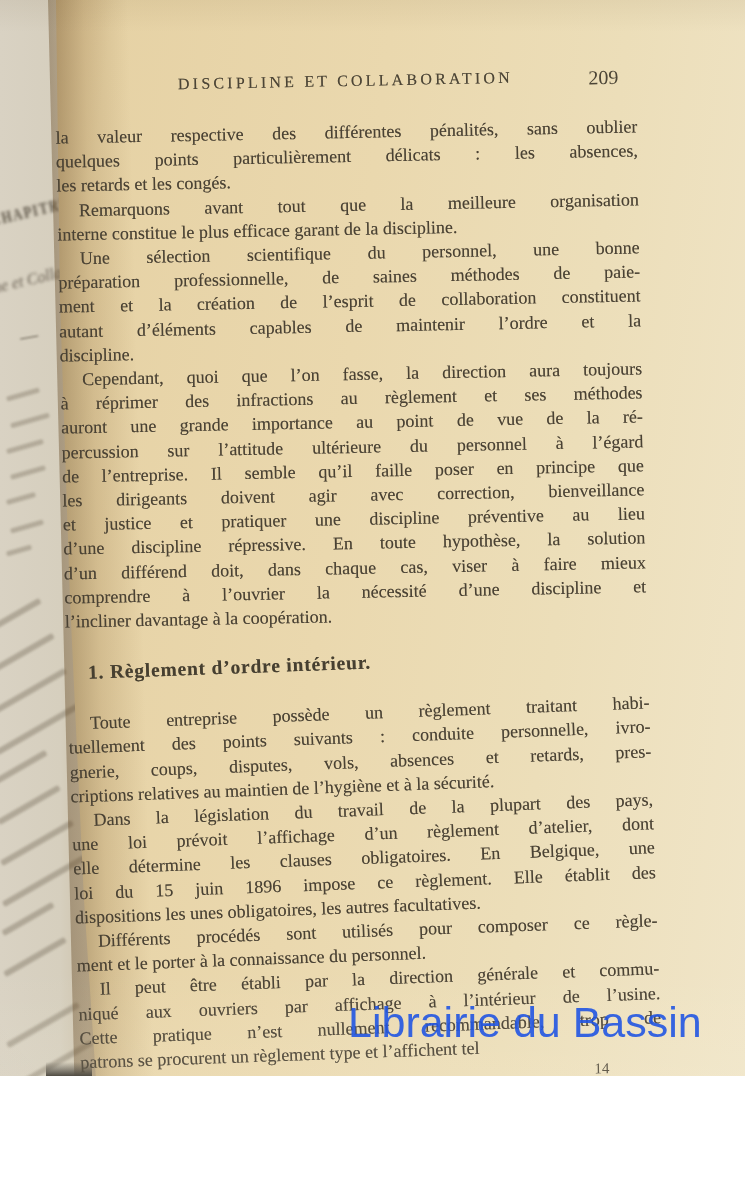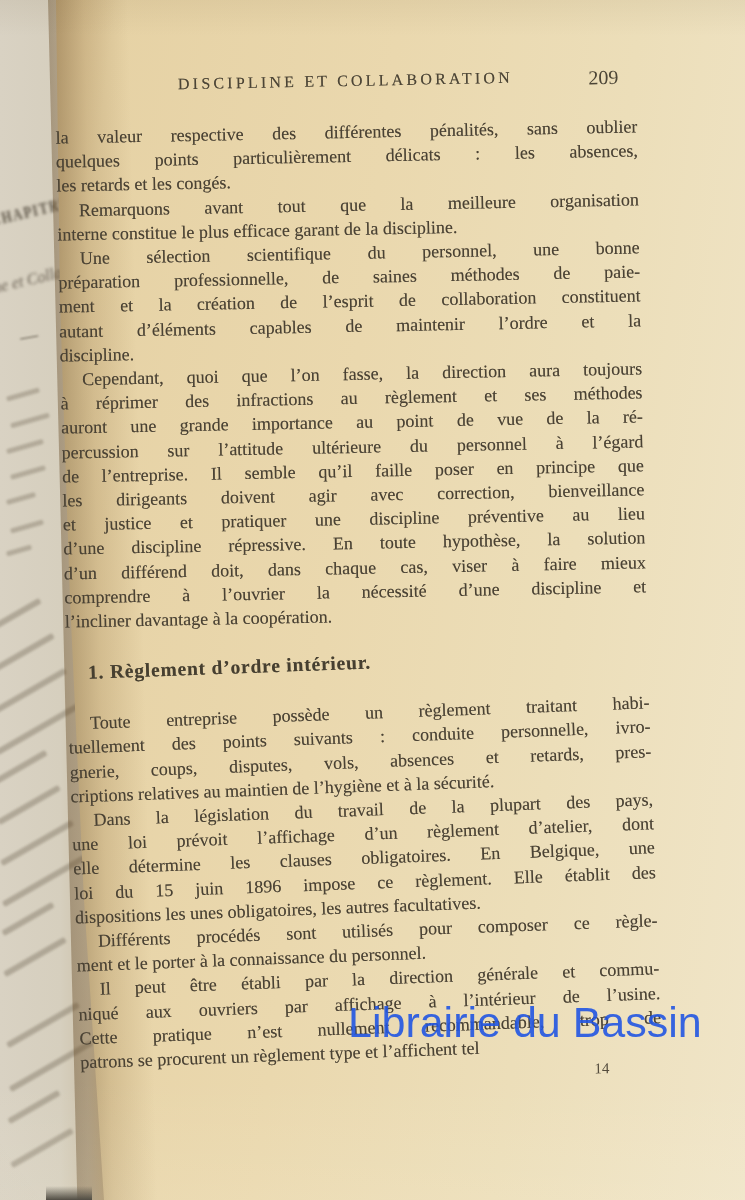--- a/index.html
+++ b/index.html
@@ -1,17 +1,17 @@
 <!DOCTYPE html>
 <html><head>
 <meta charset="utf-8">
 <style>
   html,body { margin:0; padding:0; }
   .photo {
-    position:relative; width:745px; height:1200px; overflow:hidden;
+    position:relative; width:745px; height:1076px; overflow:hidden;
     background: linear-gradient(97deg, #bda06f 0%, #d9c092 5%, #e6d2a5 13%, #ead8ae 45%, #ecdeb9 72%, #f0e5c8 100%);
     font-family:"Liberation Serif", serif;
   }
   .photo::after {
     content:""; position:absolute; inset:0; pointer-events:none;
     background:
       radial-gradient(130% 120% at 58% 42%, rgba(0,0,0,0) 62%, rgba(92,62,20,0.10) 100%),
       linear-gradient(to bottom, rgba(70,48,12,0.06), rgba(0,0,0,0) 3%),
       linear-gradient(to top, rgba(255,252,235,0.10), rgba(0,0,0,0) 10%);
   }

